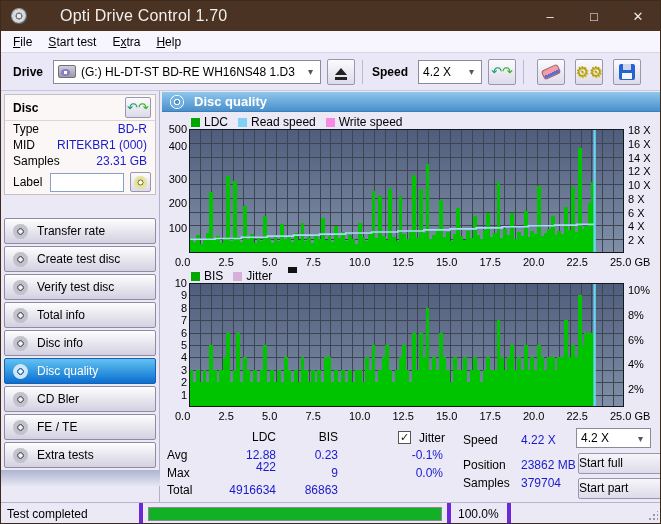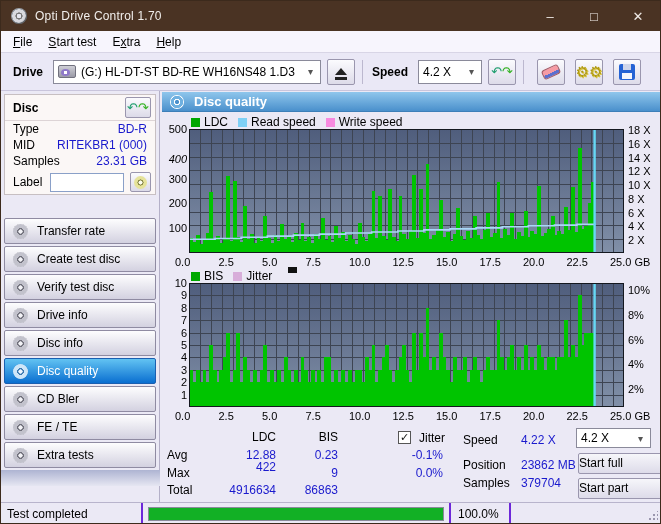--- a/index.html
+++ b/index.html
@@ -8,21 +8,21 @@
     position:relative; width:661px; height:524px;
     font-family:"Liberation Sans",sans-serif; font-size:12px; color:#000;
     background:#ebe9f5; border:1px solid #3c2a1c; overflow:hidden;
   }
   
   .titlebar{ position:absolute; left:0; top:0; width:100%; height:30px;
     background:#4a3323; display:flex; align-items:center; color:#f2efec; }
   .app-icon{ width:16px; height:16px; border-radius:50%; margin:0 8px 0 10px;
     background:radial-gradient(circle at 50% 50%, #e8e8f0 0 18%, #777 22% 30%, #d9dadf 33% 58%, #9aa0a8 60% 78%, #c9ccd2 80%);
     box-shadow:inset -1px -1px 1px rgba(0,0,0,.4); }
-  .title-text{ font-size:12px; letter-spacing:.2px; }
+  .title-text{ font-size:16px; letter-spacing:.2px;margin-left:25px; }
   .win-controls{ margin-left:auto; display:flex; height:100%; }
   .win-btn{ width:44px; height:100%; display:flex; align-items:center; justify-content:center;
     font-size:13px; color:#efeae6; cursor:default; }
   
   .menubar{ position:absolute; left:0; top:30px; width:100%; height:22px;
     background:#f7f5fd; display:flex; align-items:center; padding-left:4px;
     border-bottom:1px solid #d8d5e6; }
   .menu-item{ padding:2px 8px; }
   .menu-item u{ text-decoration:underline; }
   
@@ -106,21 +106,21 @@
   .blue{ color:#1a1acd; }
   .ralign{ text-align:right; }
   .chk{ width:13px; height:13px; border:1px solid #555; background:#fff; display:inline-block;
     font-size:11px; line-height:11px; text-align:center; color:#111; }
   .stats-combo{ position:absolute; left:415px; top:7px; width:75px; height:20px; }
   .stats-btn{ position:absolute; left:417px; width:96px; height:21px; border:1px solid #9a96ae;
     background:linear-gradient(#f6f6fa,#dddbe9); border-radius:2px; line-height:19px; }
   
   .statusbar{ position:absolute; left:0; top:501px; width:100%; height:22px; background:#ebe9f5;
     border-top:1px solid #b8b4cc; display:flex; align-items:center; }
-  .sb-sec{ height:100%; display:flex; align-items:center; border-right:2px solid #6d28d9; }
+  .sb-sec{ height:100%; display:flex; align-items:center; border-right:4px solid #6d28d9; }
   .sb-status{ width:142px; padding-left:6px; }
   .sb-progress-wrap{ width:308px; padding:3px 5px; }
   .progress-outer{ width:100%; height:14px; border:1px solid #8a8a9a; background:#fff; }
   .progress-fill{ height:100%; background:#12b025; }
   .sb-percent{ width:60px; padding-left:7px; }
   .sb-time{ flex:1; justify-content:flex-end; padding-right:22px; border-right:none;margin-top:48px; }
   .grip{ position:absolute; right:2px; bottom:3px; width:10px; height:10px;
     background:radial-gradient(circle at 2px 8px,#9a96ae 1px,transparent 1.4px),
                radial-gradient(circle at 6px 8px,#9a96ae 1px,transparent 1.4px),
                radial-gradient(circle at 10px 8px,#9a96ae 1px,transparent 1.4px),
@@ -217,21 +217,21 @@
         <div class="side-btn">
           <span class="cd"></span>
           <span>Create test disc</span>
         </div>
         <div class="side-btn">
           <span class="cd"></span>
           <span>Verify test disc</span>
         </div>
         <div class="side-btn">
           <span class="cd"></span>
-          <span>Drive info</span>
+          <span>Total info</span>
         </div>
         <div class="side-btn">
           <span class="cd"></span>
           <span>Disc info</span>
         </div>
         <div class="side-btn active">
           <span class="cd"></span>
           <span>Disc quality</span>
         </div>
         <div class="side-btn">
@@ -448,21 +448,21 @@
             <rect x="398.83" y="74.40" width="3.88" height="49.60"></rect>
             <rect x="402.21" y="53.32" width="3.88" height="70.68"></rect>
           </g>
           <path d="M0.0 110.2 H26.1 V109.5 H52.2 V108.2 H78.3 V107.1 H104.4 V106.1 H130.5 V105.1 H156.6 V104.0 H182.7 V103.0 H208.8 V102.0 H234.9 V100.9 H261.0 V99.9 H287.1 V98.9 H313.2 V97.8 H339.3 V96.8 H365.4 V96.1 H388.0 V95.4 H405.6 V94.4" fill="none" stroke="#a9d7f7" stroke-width="1.6"></path>
           <line x1="405.6" y1="0" x2="405.6" y2="124" stroke="#66d8f4" stroke-width="2.4"></line>
           <rect x="0.5" y="0.5" width="434" height="123" fill="none" stroke="#14181f" shape-rendering="crispEdges"></rect>
         </svg>
       </div>
     <div id="axes1">
         <div class="axis-lbl l" style="left: 0px; top: 32px;">500</div>
-        <div class="axis-lbl l" style="left: 0px; top: 62px; font-style: italic;">400</div>
+        <div class="axis-lbl l" style="left: 0px; top: 49px;">400</div>
         <div class="axis-lbl l" style="left: 0px; top: 81.6px;">300</div>
         <div class="axis-lbl l" style="left: 0px; top: 106.4px;">200</div>
         <div class="axis-lbl l" style="left: 0px; top: 131.2px;">100</div>
         <div class="axis-lbl r" style="left: 467px; top: 33px;">18 X</div>
         <div class="axis-lbl r" style="left: 467px; top: 46.7778px;">16 X</div>
         <div class="axis-lbl r" style="left: 467px; top: 60.5556px;">14 X</div>
         <div class="axis-lbl r" style="left: 467px; top: 74.3333px;">12 X</div>
         <div class="axis-lbl r" style="left: 467px; top: 88.1111px;">10 X</div>
         <div class="axis-lbl r" style="left: 467px; top: 101.889px;">8 X</div>
         <div class="axis-lbl r" style="left: 467px; top: 115.667px;">6 X</div>

